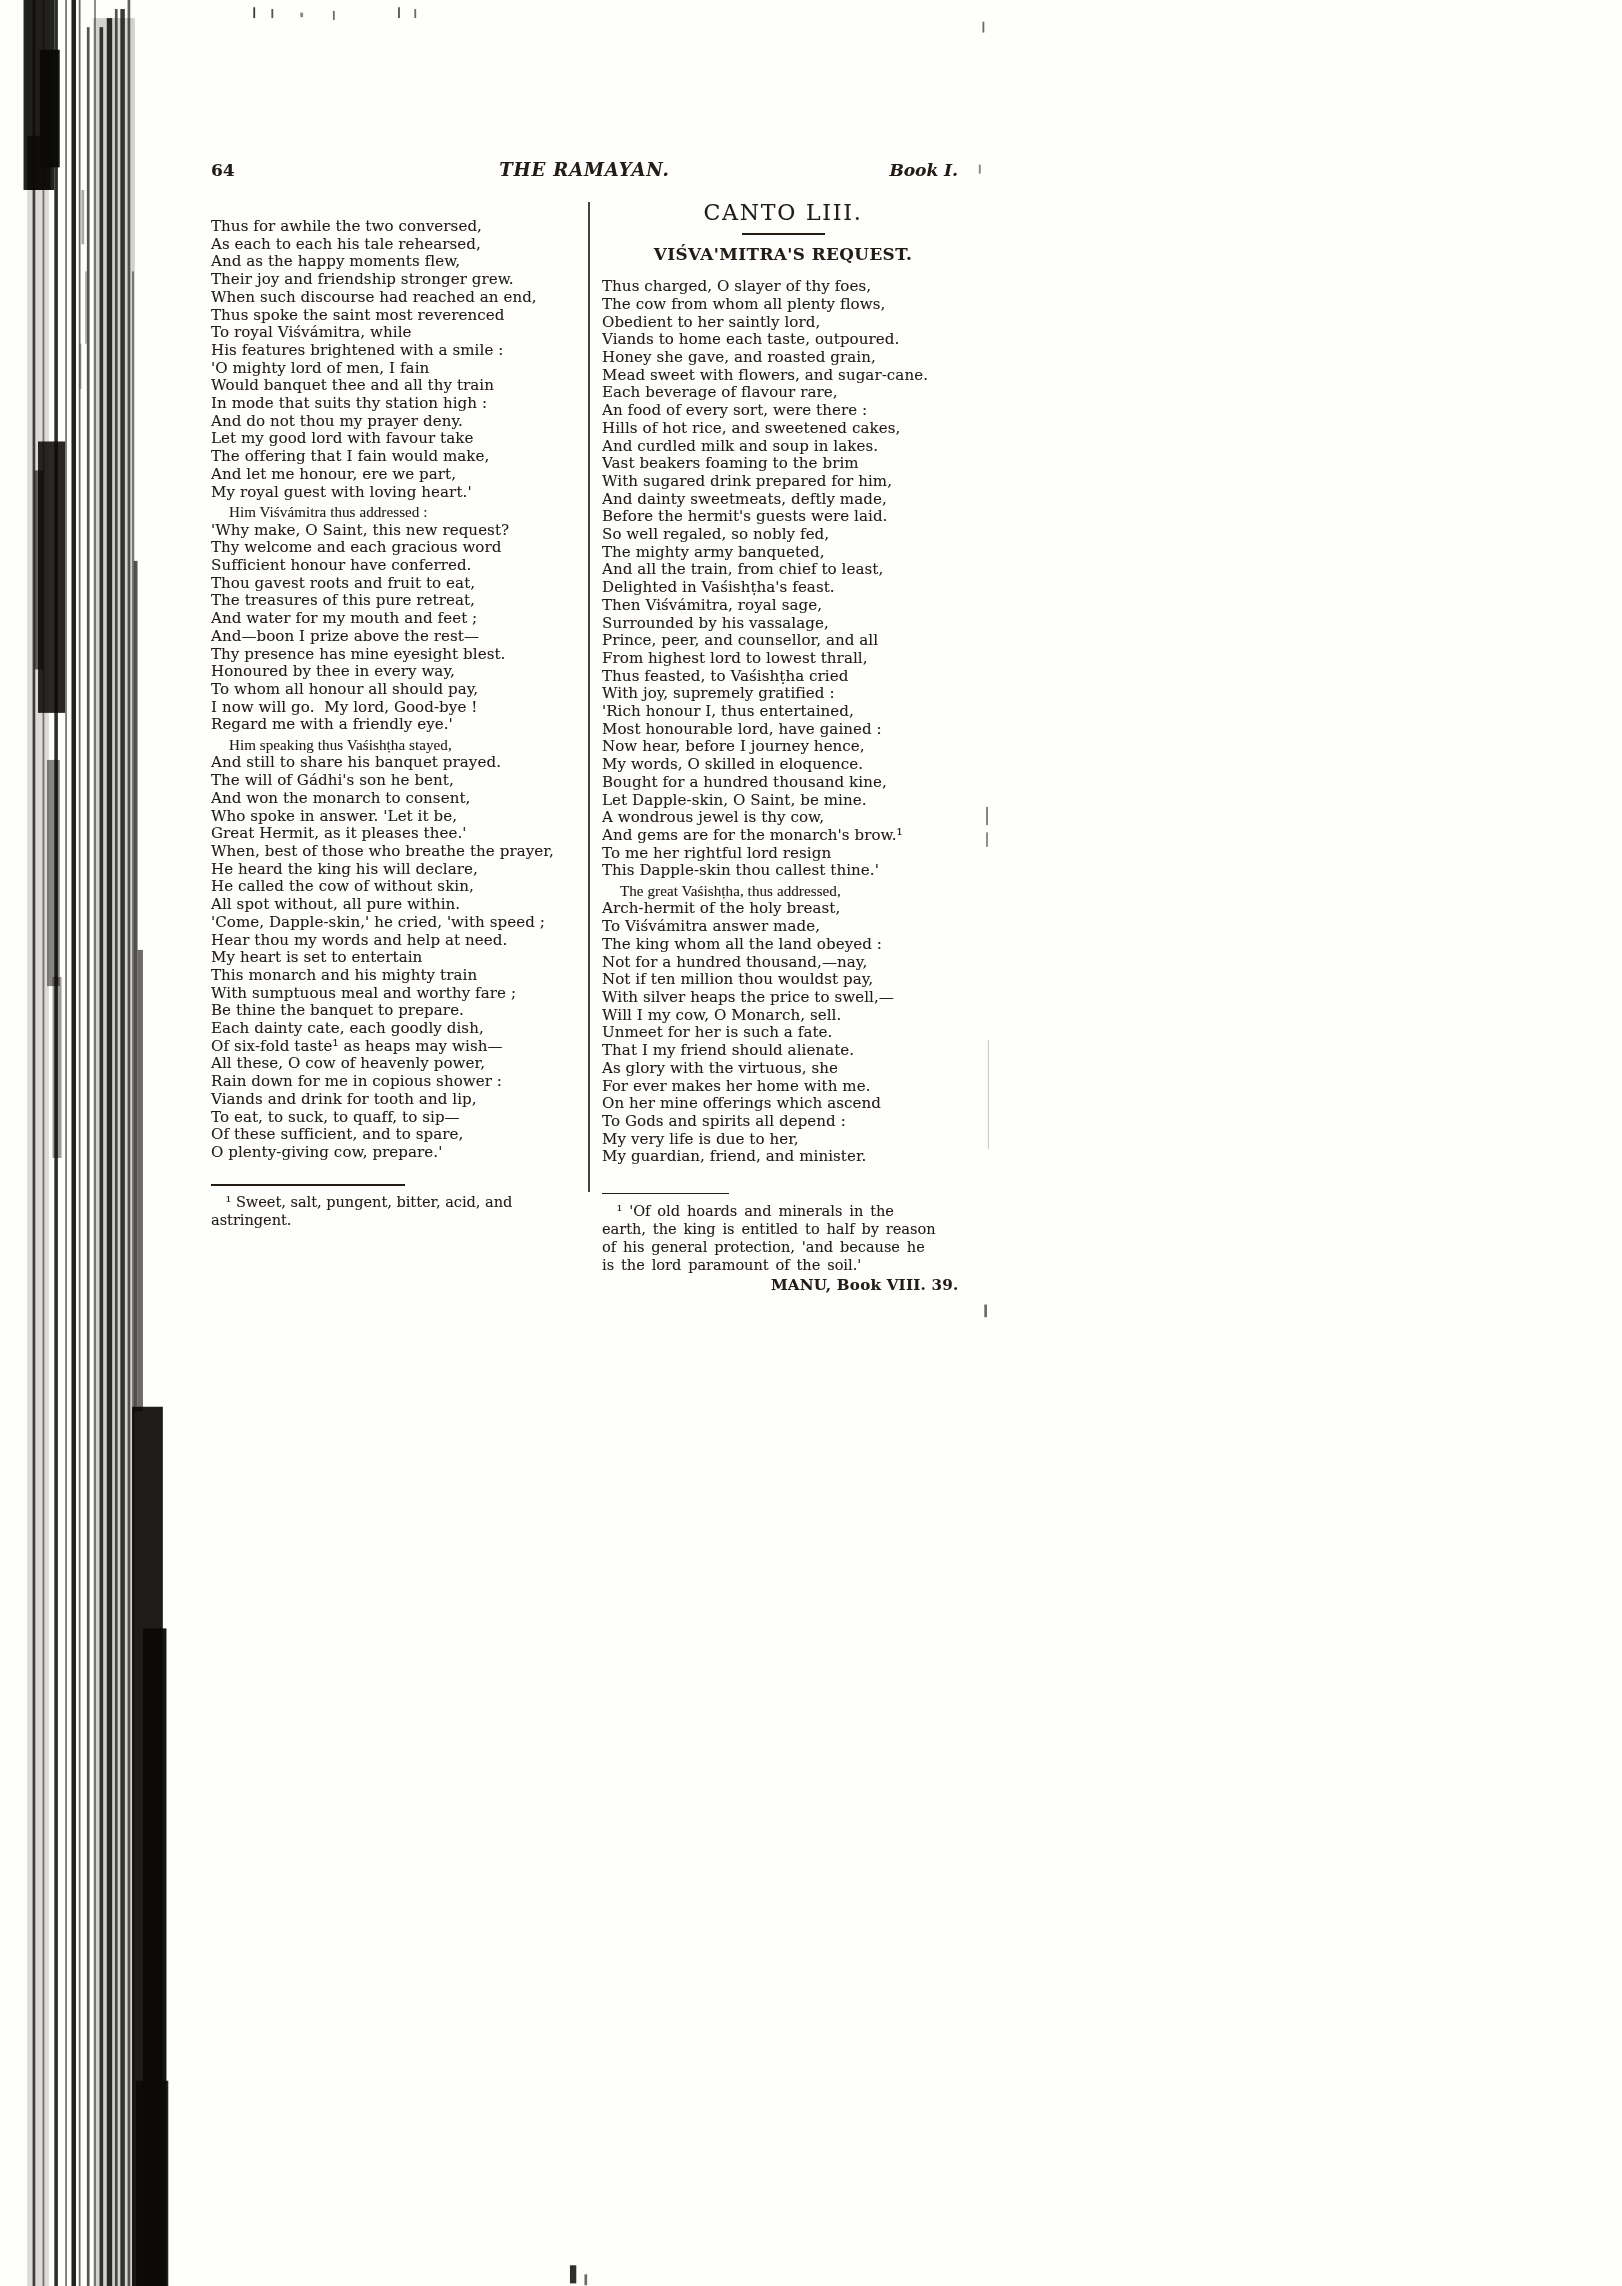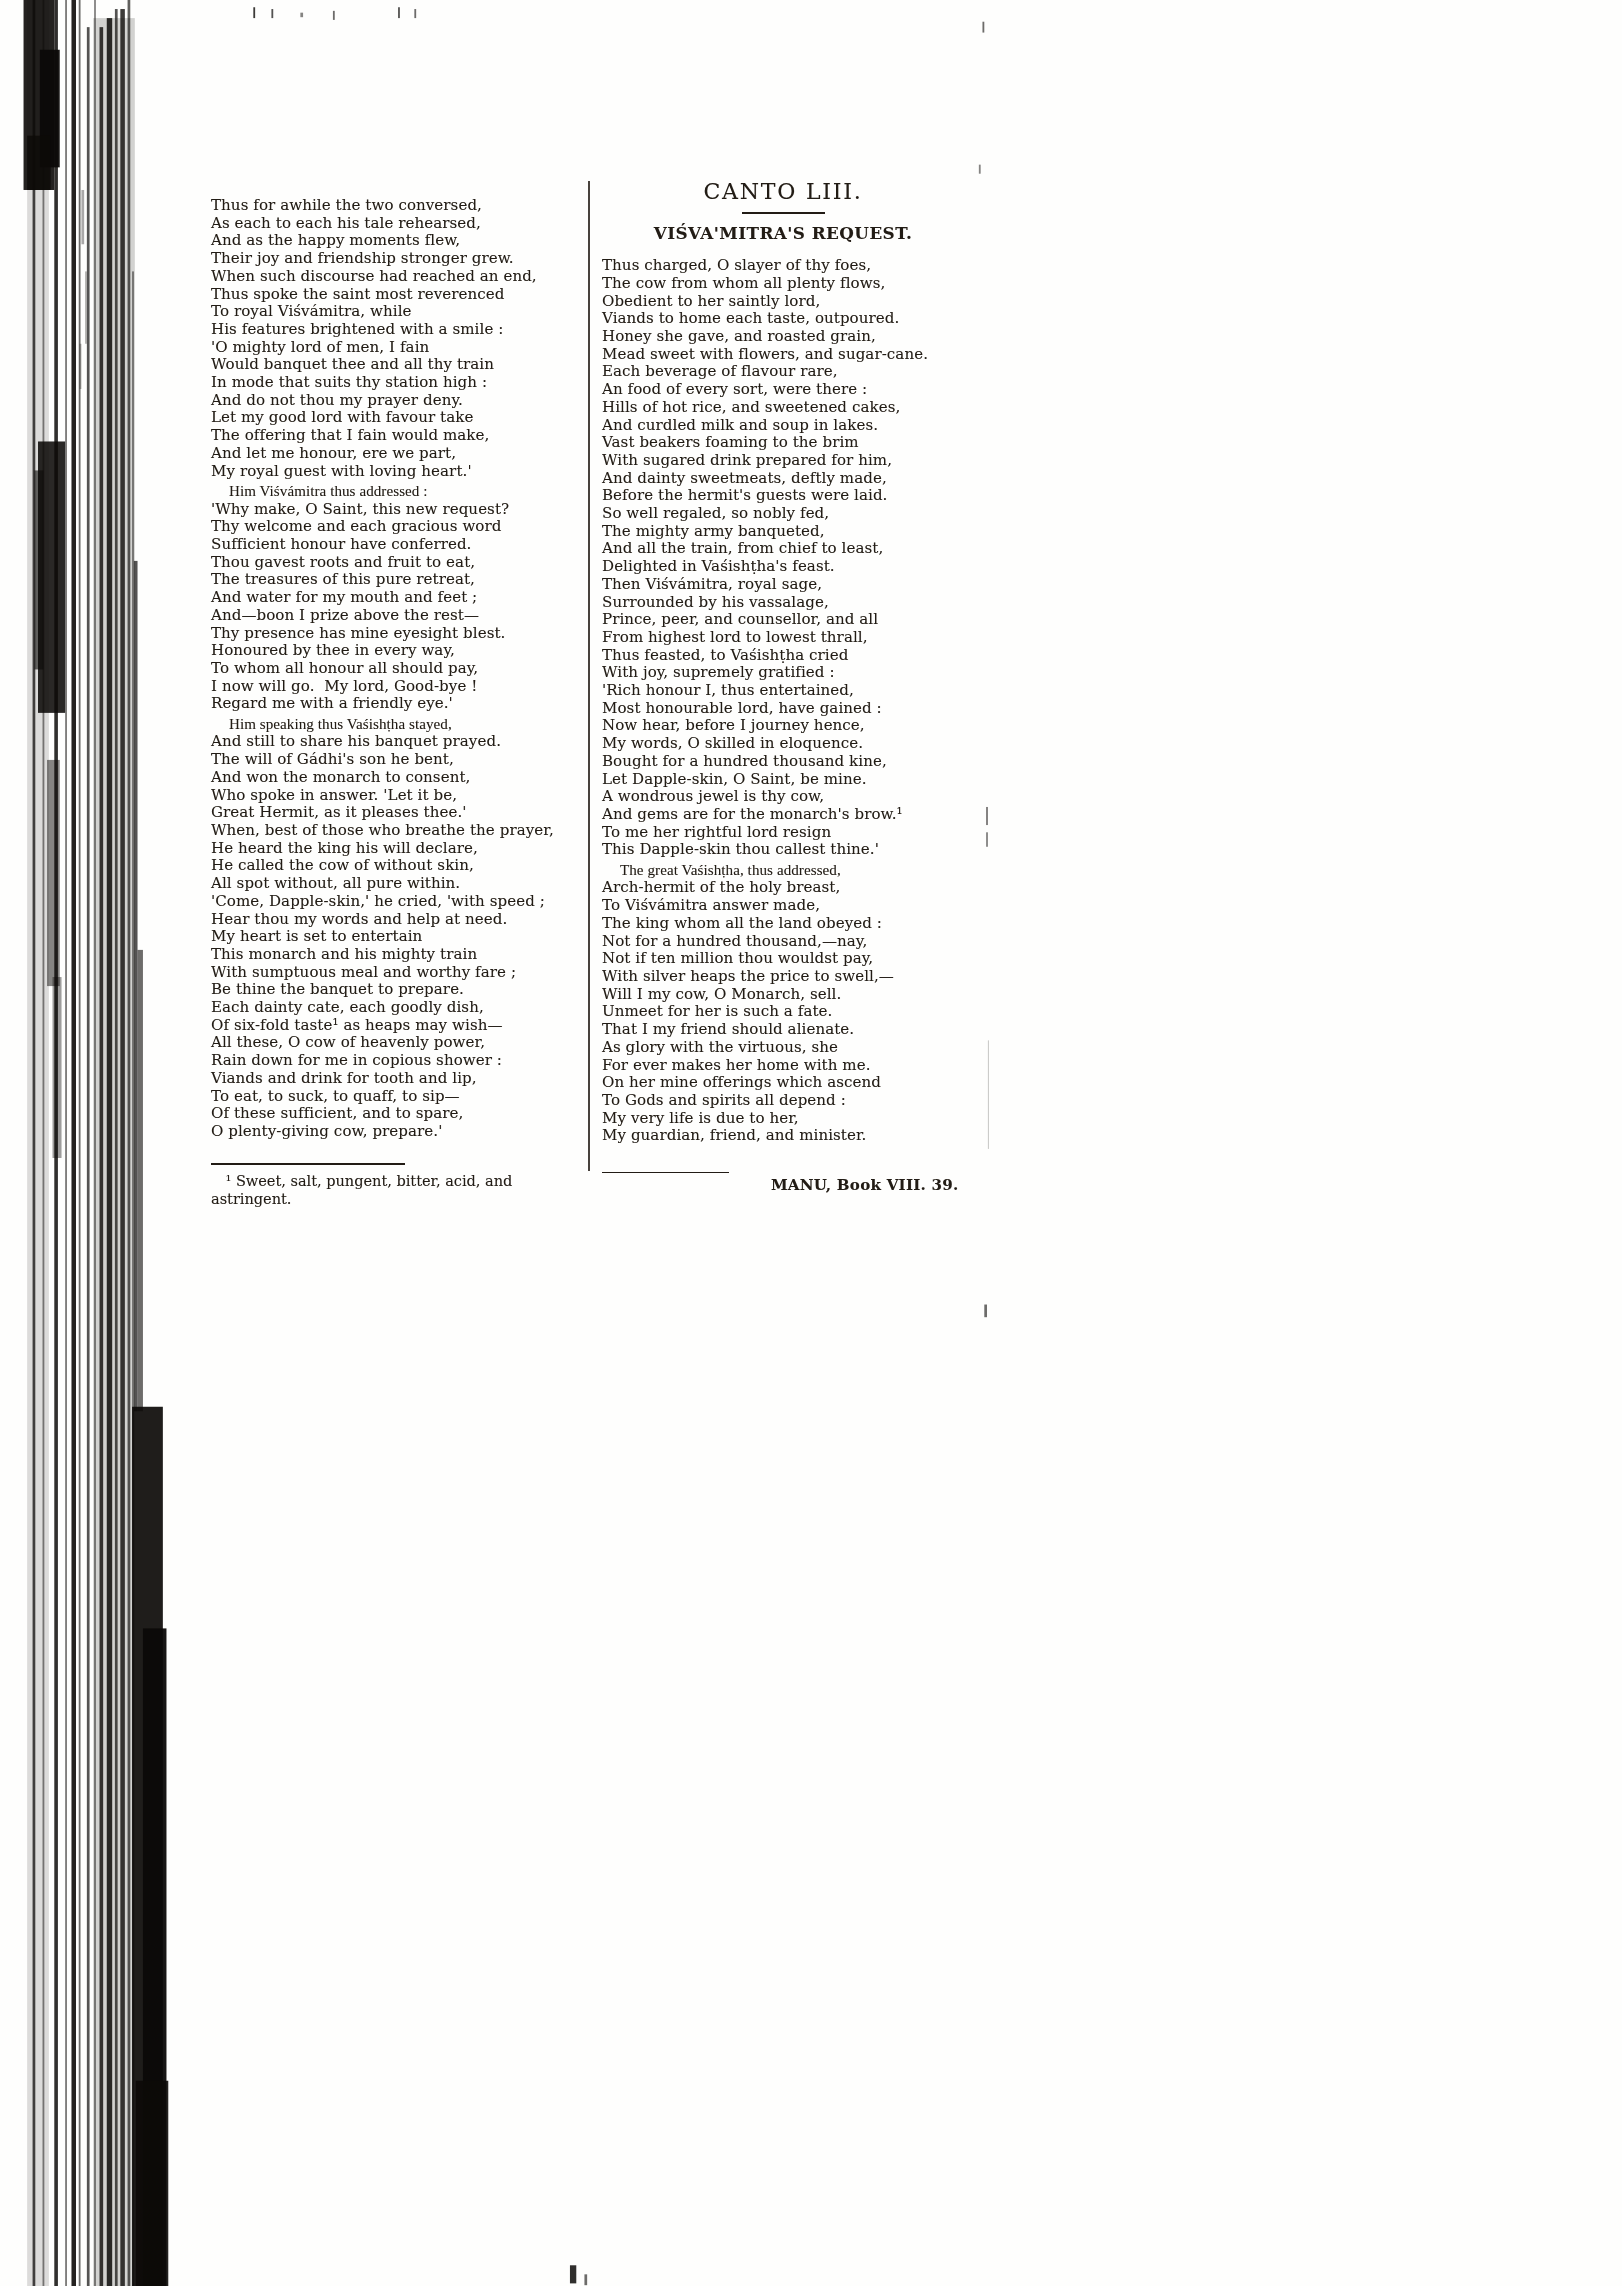--- a/index.html
+++ b/index.html
@@ -95,20 +95,25 @@
       <rect x="1092" y="1150" width="1" height="120" fill-opacity="0.25"></rect>
       <rect x="1088" y="1442" width="3" height="14" fill-opacity="0.6"></rect>
 
       <rect x="630" y="2504" width="7" height="20" fill-opacity="0.85"></rect>
       <rect x="646" y="2514" width="3" height="12" fill-opacity="0.6"></rect>
     </g>
   </svg>
 
   <div class="content">
 
+    <div class="page-header">
+      <span class="page-num">64</span>
+      <span class="running-title">THE RAMAYAN.</span>
+      <span class="book-label">Book I.</span>
+    </div>
 
     <div class="columns">
 
       <div class="col-left">
         <div id="left-stanzas">
             <div class="stanza">
               <div class="vline">Thus for awhile the two conversed,</div>
               <div class="vline">As each to each his tale rehearsed,</div>
               <div class="vline">And as the happy moments flew,</div>
               <div class="vline">Their joy and friendship stronger grew.</div>
@@ -230,19 +235,25 @@
               <div class="vline">That I my friend should alienate.</div>
               <div class="vline">As glory with the virtuous, she</div>
               <div class="vline">For ever makes her home with me.</div>
               <div class="vline">On her mine offerings which ascend</div>
               <div class="vline">To Gods and spirits all depend :</div>
               <div class="vline">My very life is due to her,</div>
               <div class="vline">My guardian, friend, and minister.</div>
             </div>
           </div>
         <div class="fn-rule right"></div>
+        <div class="footnote wide" id="right-footnote">
+            <div class="fnline">¹ 'Of old hoards and minerals in the</div>
+            <div class="fnline">earth, the king is entitled to half by reason</div>
+            <div class="fnline">of his general protection, 'and because he</div>
+            <div class="fnline">is the lord paramount of the soil.'</div>
+          </div>
         <div class="fn-attrib">MANU, Book VIII. 39.</div>
       </div>
 
     </div>
   </div>
 </div>
 
 
 </body></html>

